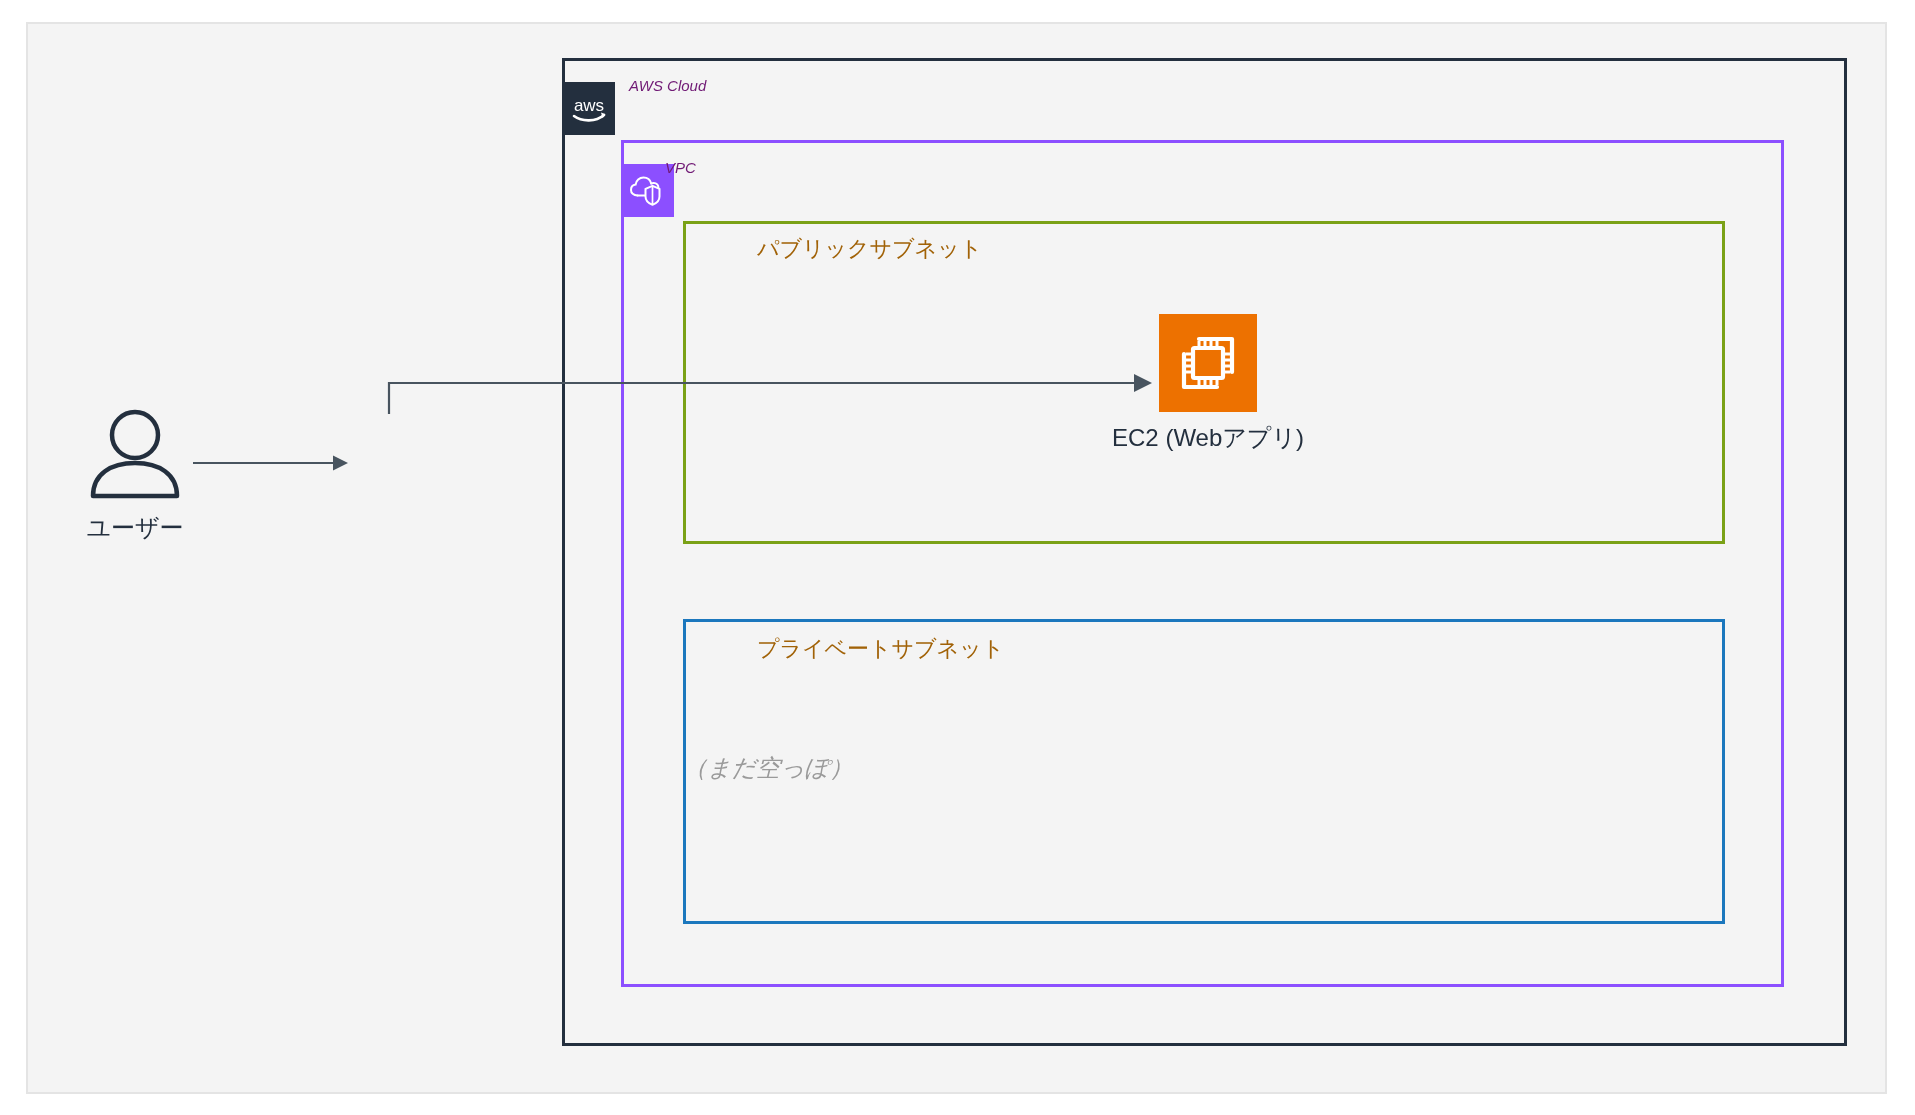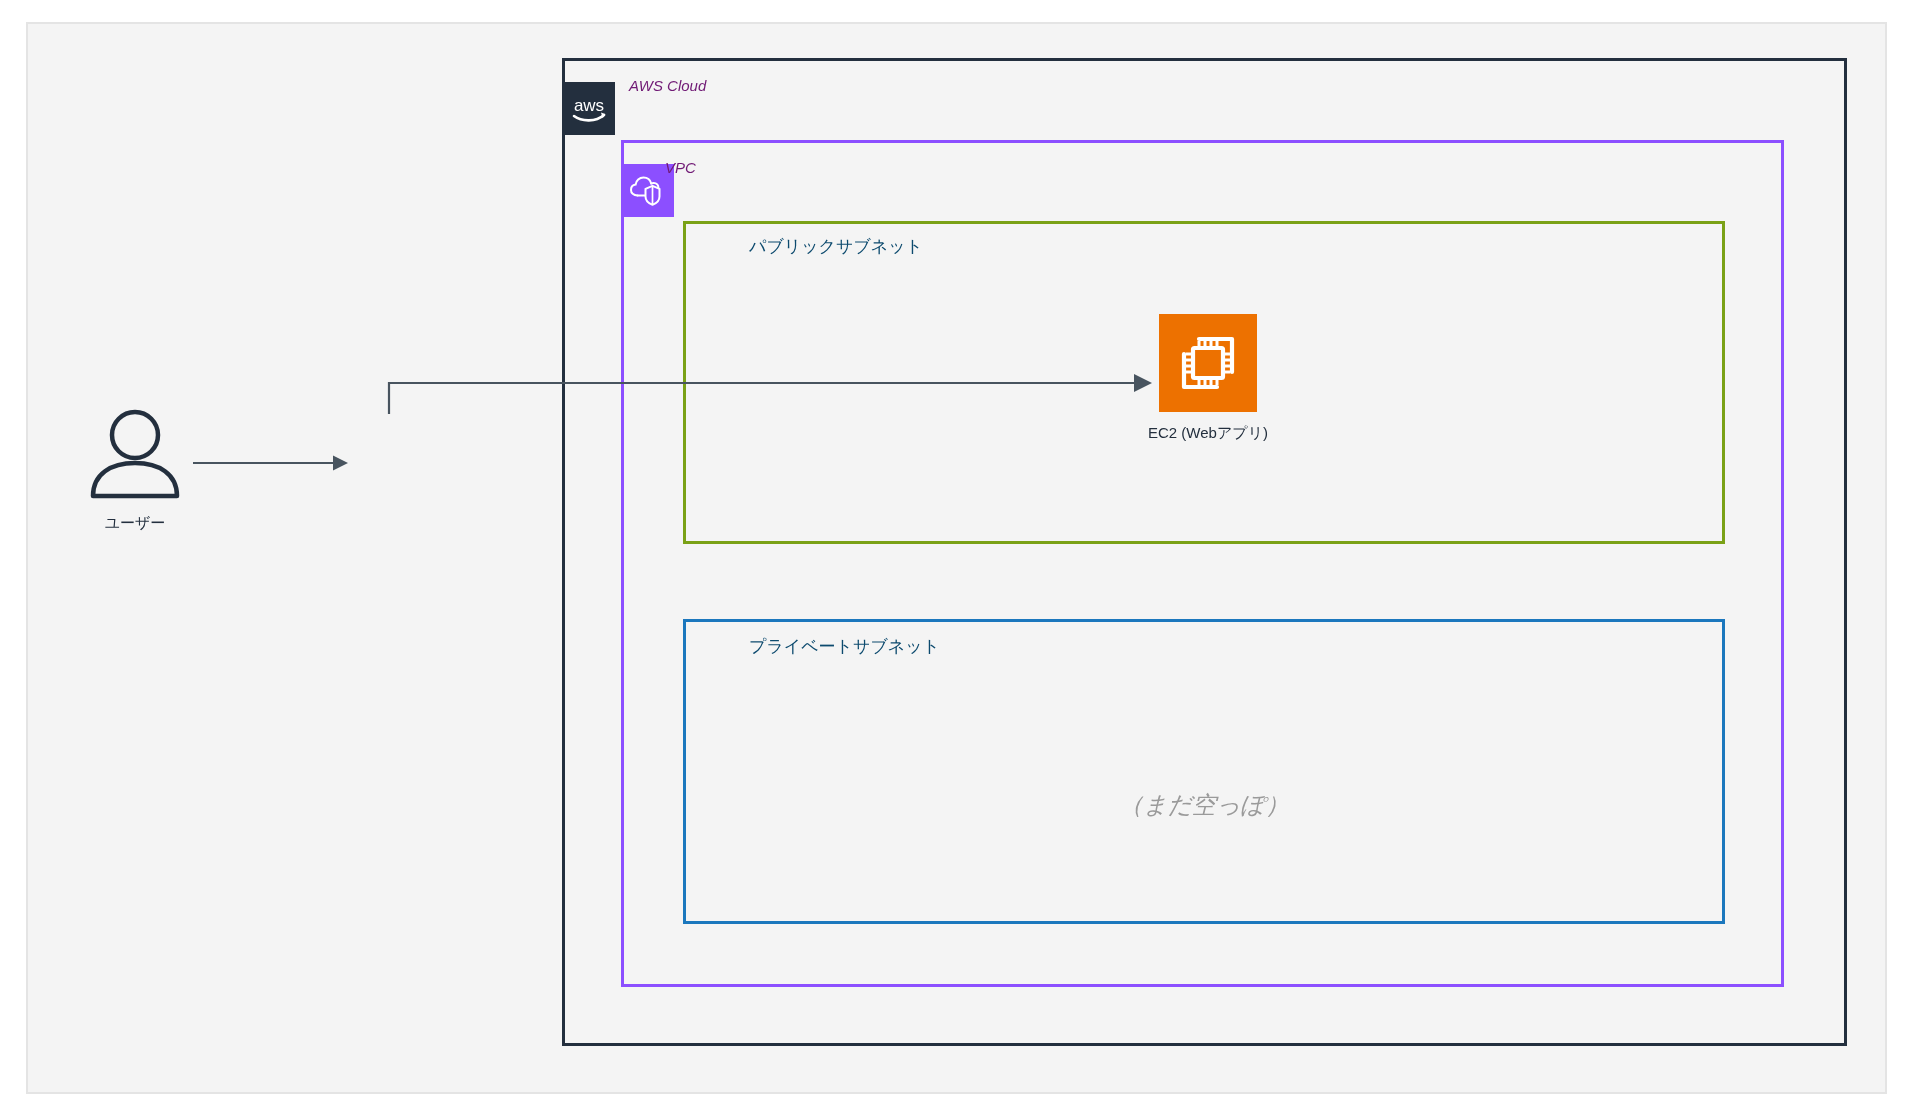--- a/index.html
+++ b/index.html
@@ -104,45 +104,46 @@
     white-space: nowrap;
     line-height: 1;
     font-style: italic;
   }
 
   .aws-title  { left: 629px;  top: 78px; }
   .vpc-title  { left: 665px;  top: 160px; }
 
   .subnet-title {
     position: absolute;
-    font-size: 17px;
-    color: #0c4a6e;
+    font-size: 22px;
+    color: #a16207;
     white-space: nowrap;
     line-height: 1;
+    margin-left: 8px;
   }
 
   .public-subnet-title  { left: 749px; top: 238px; }
   .private-subnet-title { left: 749px; top: 638px; }
 
   
   .node {
     position: absolute;
     display: flex;
     flex-direction: column;
     align-items: center;
   }
 
   .node-icon {
     display: block;
     line-height: 0;
   }
 
   .node-label {
     margin-top: 14px;
-    font-size: 15px;
+    font-size: 24px;
     color: #232f3e;
     white-space: nowrap;
     text-align: center;
     line-height: 1.2;
   }
 
   .user-node     { left: 87px; top: 408px; width: 96px; }
   .internet-node { left: 340px; top: 414px; width: 96px; }
 
   .ec2-node {
@@ -163,26 +164,25 @@
   .ec2-node .node-label {
     margin-top: 12px;
   }
 
   
   .empty-note {
     position: absolute;
     left: 683px;
     top: 752px;
     width: 1042px;
-    text-align: center;
+    text-align: left;
     font-size: 24px;
     font-style: italic;
     color: #9a9a9a;
     white-space: nowrap;
-    margin-top: 37px;
   }
 
   
   .connector-layer {
     position: absolute;
     left: 0;
     top: 0;
     width: 1915px;
     height: 1115px;
     pointer-events: none;

